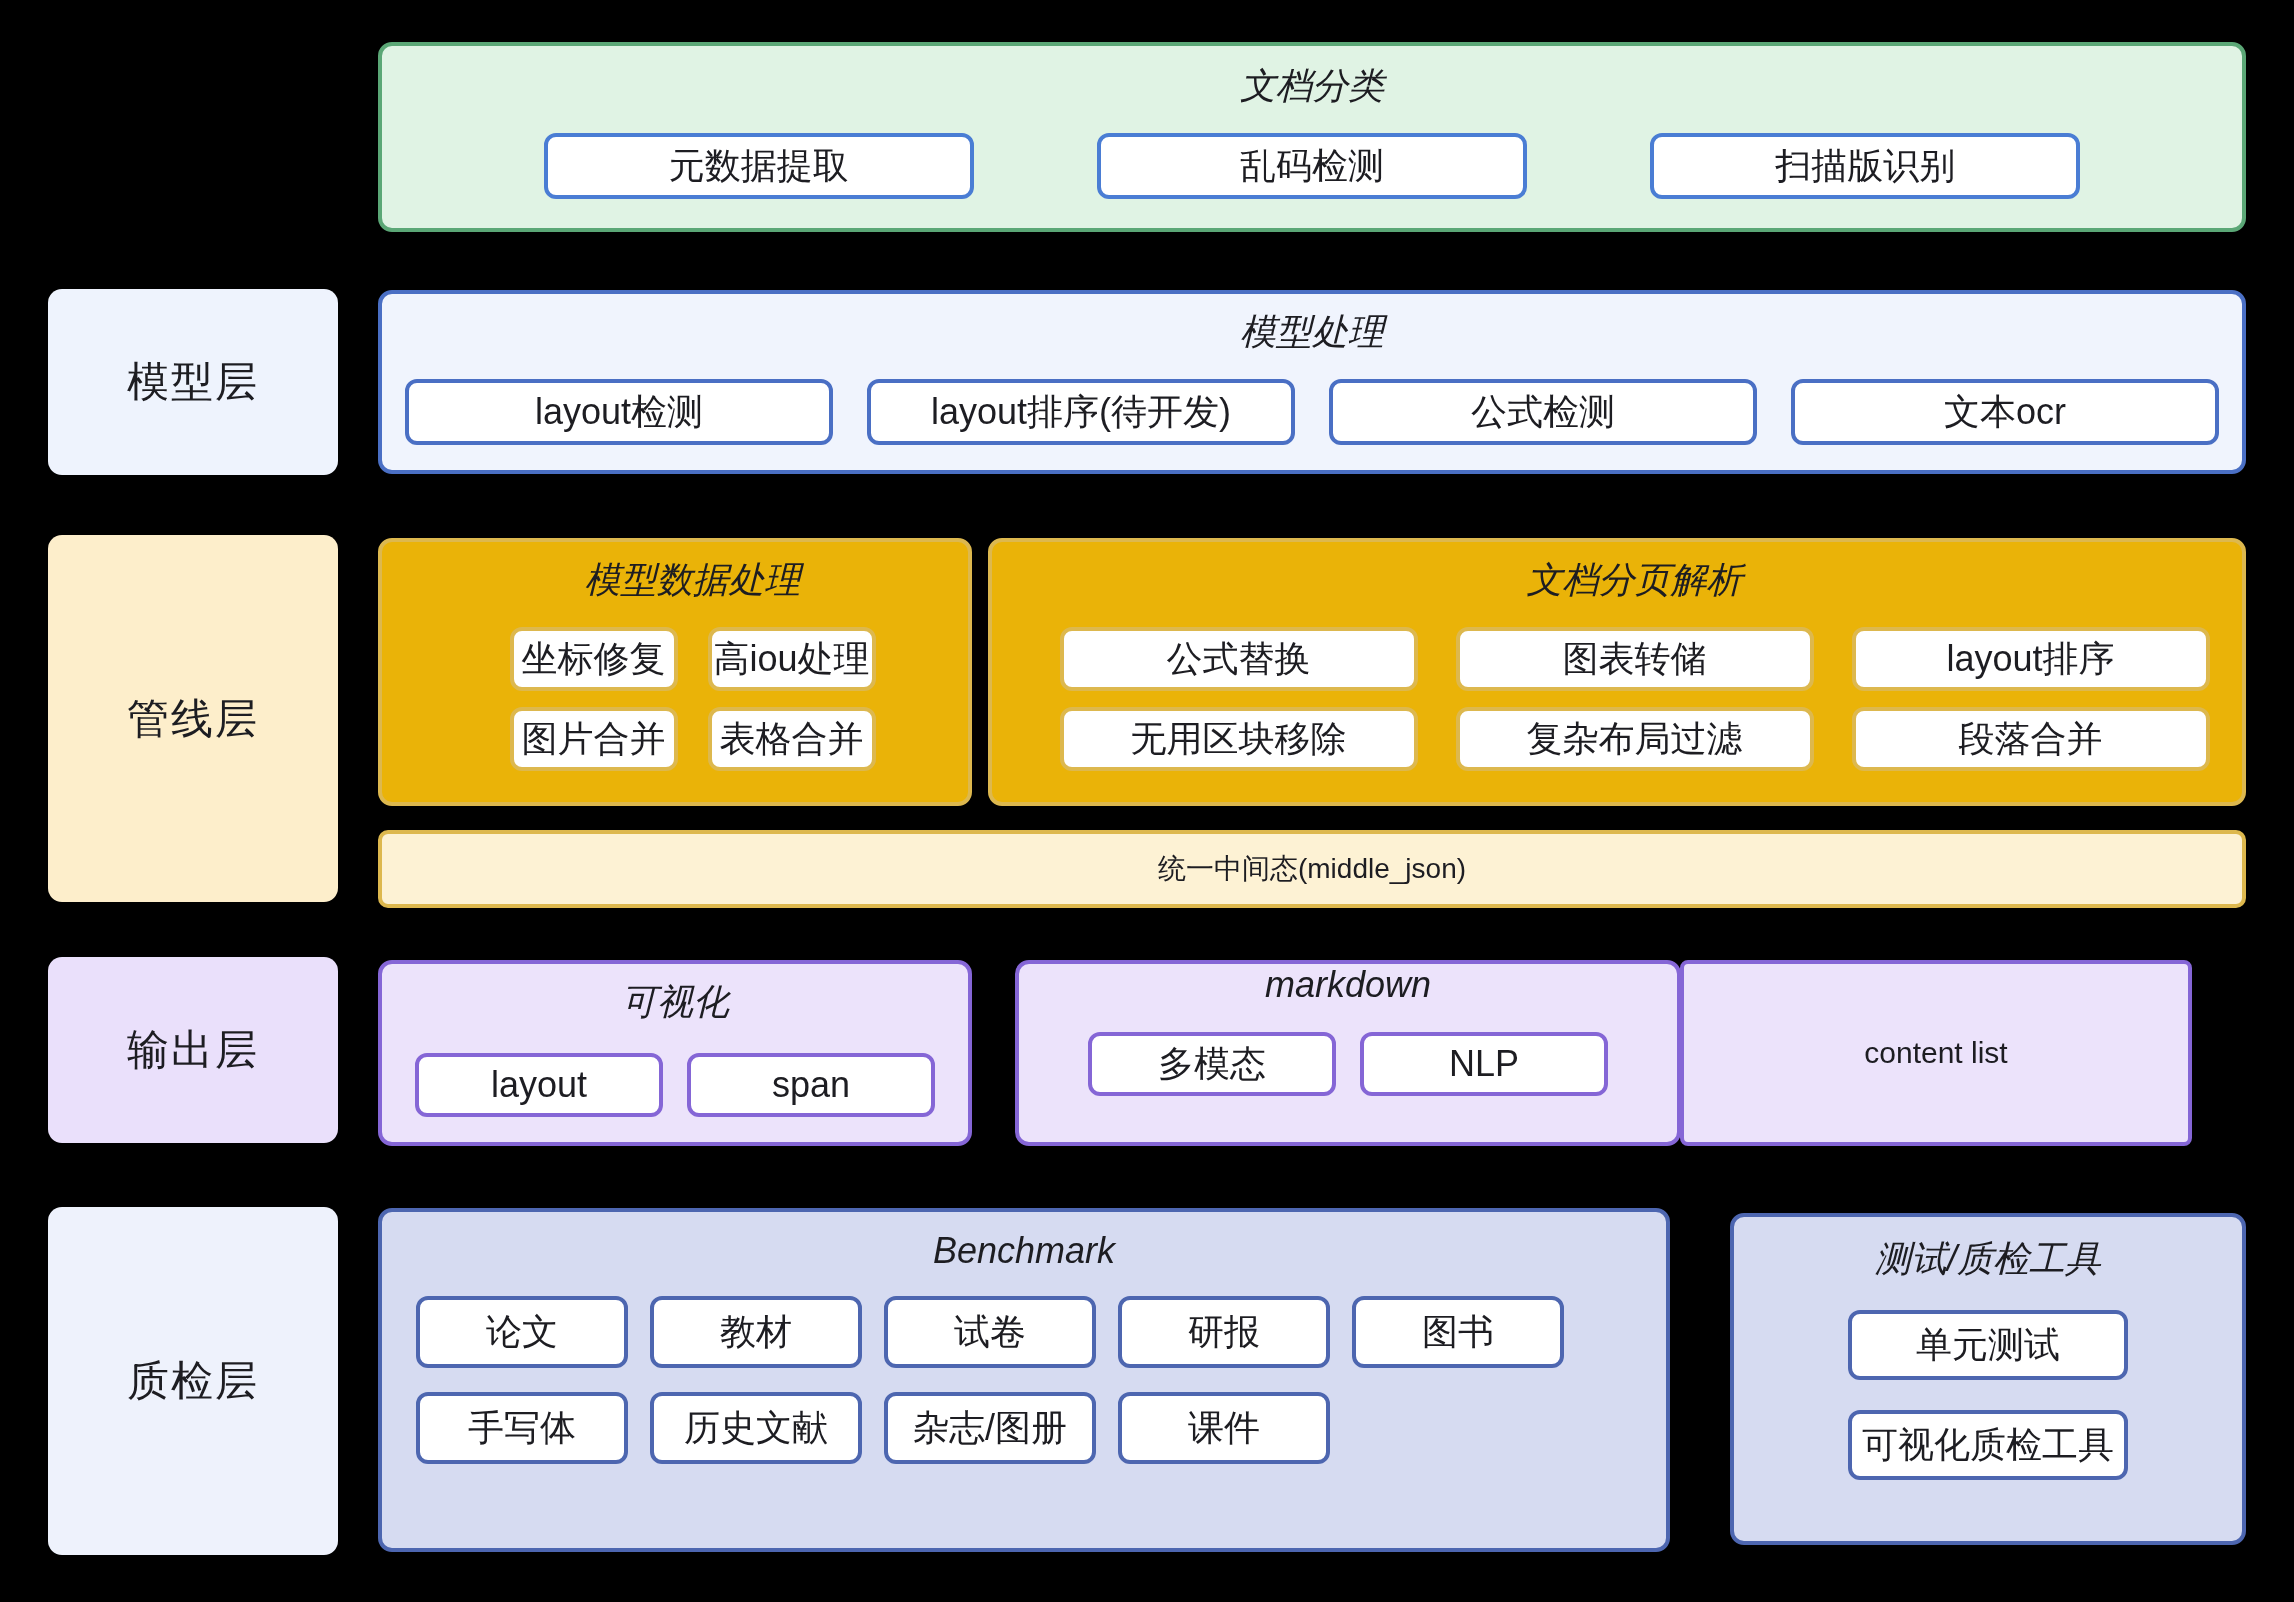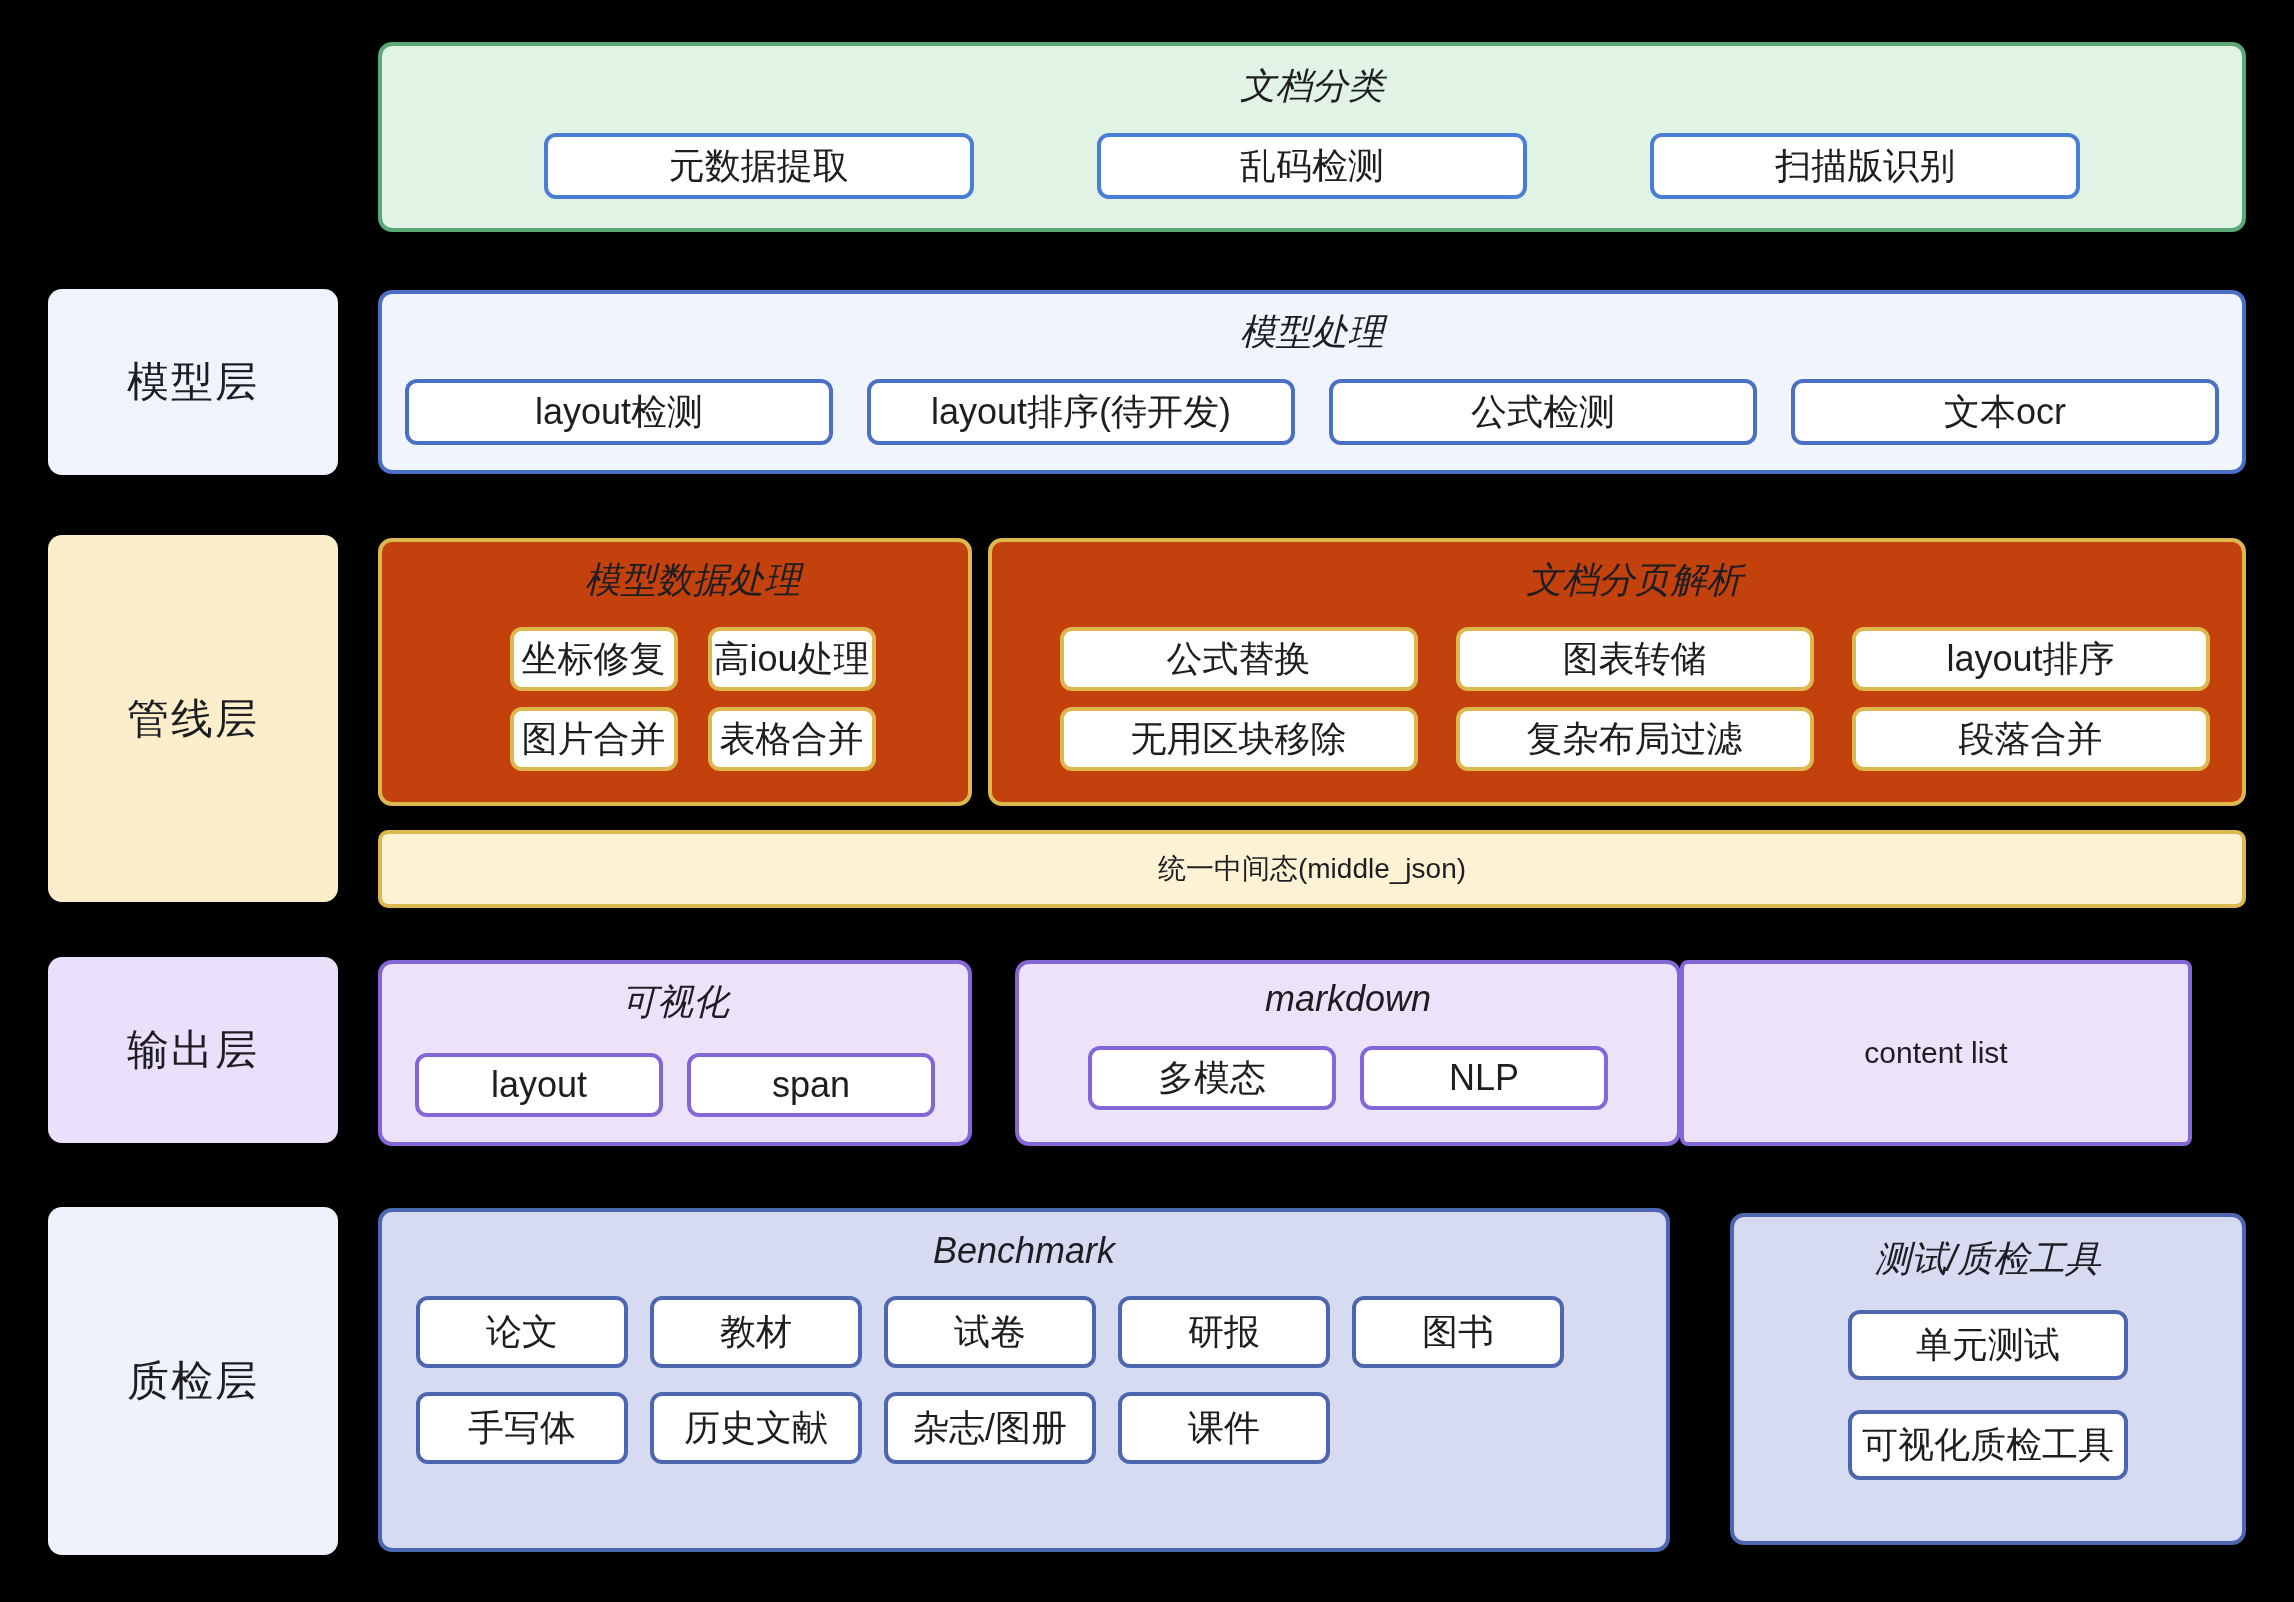--- a/index.html
+++ b/index.html
@@ -72,21 +72,21 @@
 
   
   .t-green  { background: #e0f3e4; border-color: #5ba776; }
   .t-green .node { border-color: #4a7dd4; }
   .lab-green { background: #dff2e3; }
 
   .t-blue   { background: #f0f4fd; border-color: #4a6fc4; }
   .t-blue .node { border-color: #4a6fc4; }
   .lab-blue { background: #eef3fd; }
 
-  .t-yellow { background: #c2410c; border-color: #ddb84e; padding-left: 35px; }
+  .t-yellow { background: #eab308; border-color: #ddb84e; padding-left: 35px; }
   .t-yellow .node { border-color: #ddb84e; }
   .lab-yellow { background: #fdeecb; }
 
   .t-purple { background: #ece3fb; border-color: #8566d6; }
   .t-purple .node { border-color: #8566d6; }
   .lab-purple { background: #eae0fb; }
 
   .t-qc     { background: #d6dbf1; border-color: #4d66b0; }
   .t-qc .node { border-color: #4d66b0; }
   .lab-qc   { background: #eef2fc; }
@@ -150,21 +150,20 @@
     position: absolute; top: 960px; left: 378px;
     width: 594px; height: 186px;
     padding-top: 14px;
   }
   #row4-vis .panel-body { gap: 24px; margin-top: 26px; }
   #row4-vis .node { width: 248px; height: 64px; }
 
   #row4-md {
     position: absolute; top: 960px; left: 1015px;
     width: 666px; height: 186px;
-    padding-top: 14px;
   }
   #row4-md .panel-body { gap: 24px; margin-top: 26px; }
   #row4-md .node { width: 248px; height: 64px; }
 
   #row4-cl {
     position: absolute; top: 960px; left: 1680px;
     width: 512px; height: 186px;
     display: flex; align-items: center; justify-content: center;
     font-size: 30px; color: #1d1d22; border-radius: 8px;
   }

